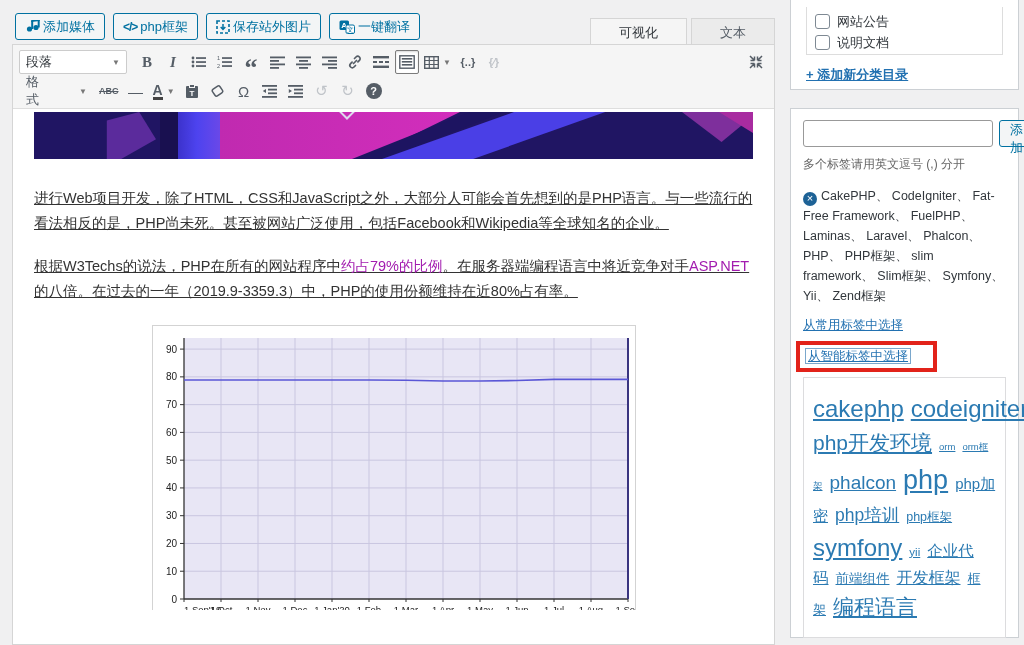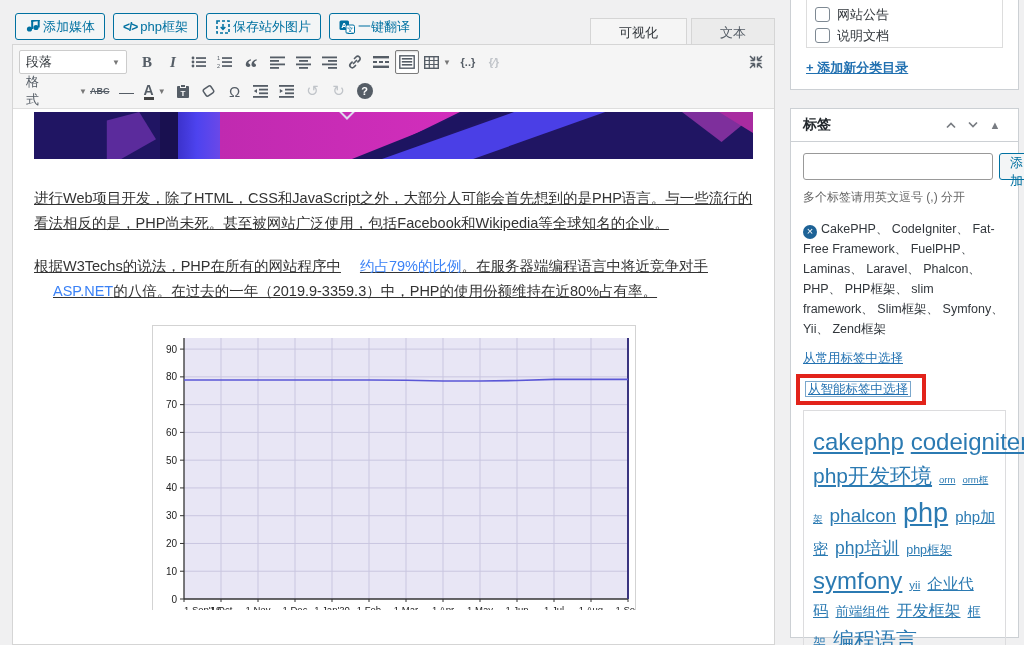--- a/index.html
+++ b/index.html
@@ -28,21 +28,21 @@
   .tb-btn { min-width:24px; height:24px; display:flex; align-items:center; justify-content:center;
             border:1px solid transparent; border-radius:2px; color:#555d66; cursor:pointer;
             font-size:15px; padding:0 2px; }
   .tb-btn svg { display:block; }
   .tb-btn.pressed { border-color:#7b7b7b; background:#fff; box-shadow:inset 0 1px 2px rgba(0,0,0,.15); }
   .tb-btn.disabled { color:#c0c4c9; cursor:default; }
   .tb-select { height:24px; background:#fff; border:1px solid #ccc; border-radius:2px;
                display:flex; align-items:center; justify-content:space-between; font-size:13px;
                color:#32373c; padding:0 6px; cursor:pointer;gap:36px; }
   .para-select { width:108px; margin-right:6px; }
-  .fmt-select { width:62px; margin-right:4px; background:transparent; border-color:transparent; color:#555d66; }
+  .fmt-select { width:62px; margin-right:13px; background:transparent; border-color:transparent; color:#555d66; }
   .caret { font-size:8px; color:#777; margin-left:4px; }
   .spacer { flex:1; }
   .bold-glyph { font-weight:bold; font-family:"Liberation Serif",serif; }
   .italic-glyph { font-style:italic; font-family:"Liberation Serif",serif; font-weight:bold; }
   .quote-glyph { font-family:"Liberation Serif",serif; font-weight:bold; font-size:26px; line-height:10px; padding-top:12px; }
   .abc-glyph { font-size:9px; font-weight:bold; text-decoration:line-through; letter-spacing:0; }
   .acolor-glyph { font-weight:bold; font-size:14px; border-bottom:3px solid #444; line-height:14px; }
   .code-glyph { font-size:11px; font-weight:bold; letter-spacing:0; }
   .help-circle { width:16px; height:16px; border-radius:50%; background:#555d66; color:#fff;
                  font-size:11px; font-weight:bold; display:flex; align-items:center; justify-content:center; }
@@ -66,29 +66,29 @@
                  clip-path:polygon(55% 0,93% 0,38% 100%,0 100%); }
   .bn-purpletri { left:648px; top:0; width:76px; height:30px; background:#7e2f9c;
                   clip-path:polygon(0 0,100% 0,52% 100%); }
   .bn-magcorner { right:-8px; top:0; width:42px; height:26px; background:#a82ba0;
                   clip-path:polygon(0 0,100% 0,100% 100%); }
   .bn-whitetri { left:306px; top:-9px; width:14px; height:14px; border:2px solid #ded9ee;
                  transform:rotate(45deg); background:transparent; }
 
   .body-text { margin:27px 21px 0; font-size:14.5px; line-height:25px; color:#333;text-decoration:underline; }
   .body-text + .body-text { margin-top:18px; }
-  .body-text a { color:#3b82f6; text-decoration:none; cursor:pointer;margin-left:19px; }
+  .body-text a { color:#a21caf; text-decoration:none; cursor:pointer; }
 
   
   .chart-wrap { width:484px; margin:21px auto 0; background:#fff; border:1px solid #d3d3d3; }
 
   
   .sidebar { position:absolute; left:790px; top:0; width:229px; }
   .panel { background:#fff; border:1px solid #ccd0d4; }
-  .panel-cats { height:90px; border-top:none; overflow:hidden; padding:0 15px; }
+  .panel-cats { height:90px; border-top:none; overflow:hidden; padding:7px 15px; }
   .cat-box { border:1px solid #ddd; border-top:none; height:48px; padding:4px 0 0 8px; overflow:hidden; }
   .cat-item { display:flex; align-items:center; gap:7px; height:21px; font-size:13px; color:#32373c; }
   .checkbox { width:15px; height:15px; border:1px solid #7e8993; border-radius:3px; background:#fff; flex:0 0 auto; cursor:pointer; }
   .add-cat-link { display:inline-block; margin-top:11px; font-size:13px; font-weight:bold;
                   color:#2271b1; text-decoration:underline; cursor:pointer; }
 
   .panel-tags { margin-top:18px; height:530px; }
   .tags-header { display:flex; align-items:center; height:33px; padding:0 12px; border-bottom:1px solid #ccd0d4; }
   .tags-title { font-size:14px; font-weight:bold; color:#23282d; flex:1; }
   .hdr-icon { width:22px; display:flex; justify-content:center; color:#787c82; cursor:pointer; font-size:11px; }
@@ -97,21 +97,21 @@
   .tag-input { flex:1; height:27px; border:1px solid #999; border-radius:3px; background:#fff; padding:0 6px; font-size:13px; }
   .add-btn { height:27px; padding:0 10px; background:#f3f5f6; border:1px solid #0071a1; border-radius:3px;
              color:#0071a1; font-size:13px; cursor:pointer; }
   .tag-help { margin-top:9px; font-size:12px; color:#666; }
   .tag-list { margin-top:13px; font-size:12.5px; line-height:20px; color:#32373c; }
   .x-circle { display:inline-flex; width:14px; height:14px; border-radius:50%; background:#1d6296; color:#fff;
               font-size:11px; line-height:13px; align-items:center; justify-content:center; cursor:pointer;
               vertical-align:-2px; margin-right:4px; }
   .choose-link { display:inline-block; margin-top:11px; font-size:12.5px; color:#2271b1;
                  text-decoration:underline; cursor:pointer; }
-  .red-annotation { display:inline-block; margin-top:7px; margin-left:-7px; border:4px solid #e2231a; padding:1px 11px 3px 5px; }
+  .red-annotation { display:inline-block; margin-top:7px; margin-left:-7px; border:4px solid #e2231a; padding:1px 22px 3px 5px; }
   .smart-link { font-size:12.5px; color:#2271b1; text-decoration:underline; cursor:pointer;
                 border:1px solid #7aa7cc; padding:0 2px; }
   .cloud-box { margin-top:5px; border:1px solid #dcdcde; padding:12px 9px 14px; }
   .cloud-link { color:#2b7ab2; text-decoration:underline; cursor:pointer; margin-right:7px; line-height:1.55; }
 </style>
 </head>
 <body>
 
 <div class="editor-col">
 
@@ -402,34 +402,20 @@
       </label>
       <label class="cat-item">
         <span class="checkbox"></span>
         <span>说明文档</span>
       </label>
     </div>
     <span class="add-cat-link">+ 添加新分类目录</span>
   </div>
 
   <div class="panel panel-tags">
-    <div class="tags-header">
-      <span class="tags-title">标签</span>
-      <span class="hdr-icon">
-        <svg width="12" height="8" viewBox="0 0 12 8">
-            <path d="M2 6.5 L6 2.5 L10 6.5" stroke="#787c82" stroke-width="1.7" fill="none"></path>
-          </svg>
-      </span>
-      <span class="hdr-icon">
-        <svg width="12" height="8" viewBox="0 0 12 8">
-            <path d="M2 1.5 L6 5.5 L10 1.5" stroke="#787c82" stroke-width="1.7" fill="none"></path>
-          </svg>
-      </span>
-      <span class="hdr-icon">▲</span>
-    </div>
     <div class="tags-body">
       <div class="tag-input-row">
         <input class="tag-input" type="text" value="" style="">
         <button class="add-btn">添加</button>
       </div>
       <div class="tag-help">多个标签请用英文逗号 (,) 分开</div>
       <div class="tag-list"><span class="x-circle">×</span><span>CakePHP、 CodeIgniter、 Fat-Free Framework、 FuelPHP、 Laminas、 Laravel、 Phalcon、 PHP、 PHP框架、 slim framework、 Slim框架、 Symfony、 Yii、 Zend框架</span></div>
       <span class="choose-link">从常用标签中选择</span><br>
       <span class="red-annotation"><span class="smart-link">从智能标签中选择</span></span>
       <div class="cloud-box" id="tag-cloud"><span class="cloud-link" style="font-size: 24px;">cakephp</span><span class="cloud-link" style="font-size: 24px;">codeigniter</span><span class="cloud-link" style="font-size: 21px;">mac php开发环境</span><span class="cloud-link" style="font-size: 9.5px;">orm</span><span class="cloud-link" style="font-size: 9.5px;">orm框架</span><span class="cloud-link" style="font-size: 19px;">phalcon</span><span class="cloud-link" style="font-size: 27px;">php</span><span class="cloud-link" style="font-size: 15px;">php加密</span><span class="cloud-link" style="font-size: 17.5px;">php培训</span><span class="cloud-link" style="font-size: 12.5px;">php框架</span><span class="cloud-link" style="font-size: 24px;">symfony</span><span class="cloud-link" style="font-size: 11.5px;">yii</span><span class="cloud-link" style="font-size: 15.5px;">企业代码</span><span class="cloud-link" style="font-size: 13.5px;">前端组件</span><span class="cloud-link" style="font-size: 16px;">开发框架</span><span class="cloud-link" style="font-size: 13px;">框架</span><span class="cloud-link" style="font-size: 21px;">编程语言</span></div>

